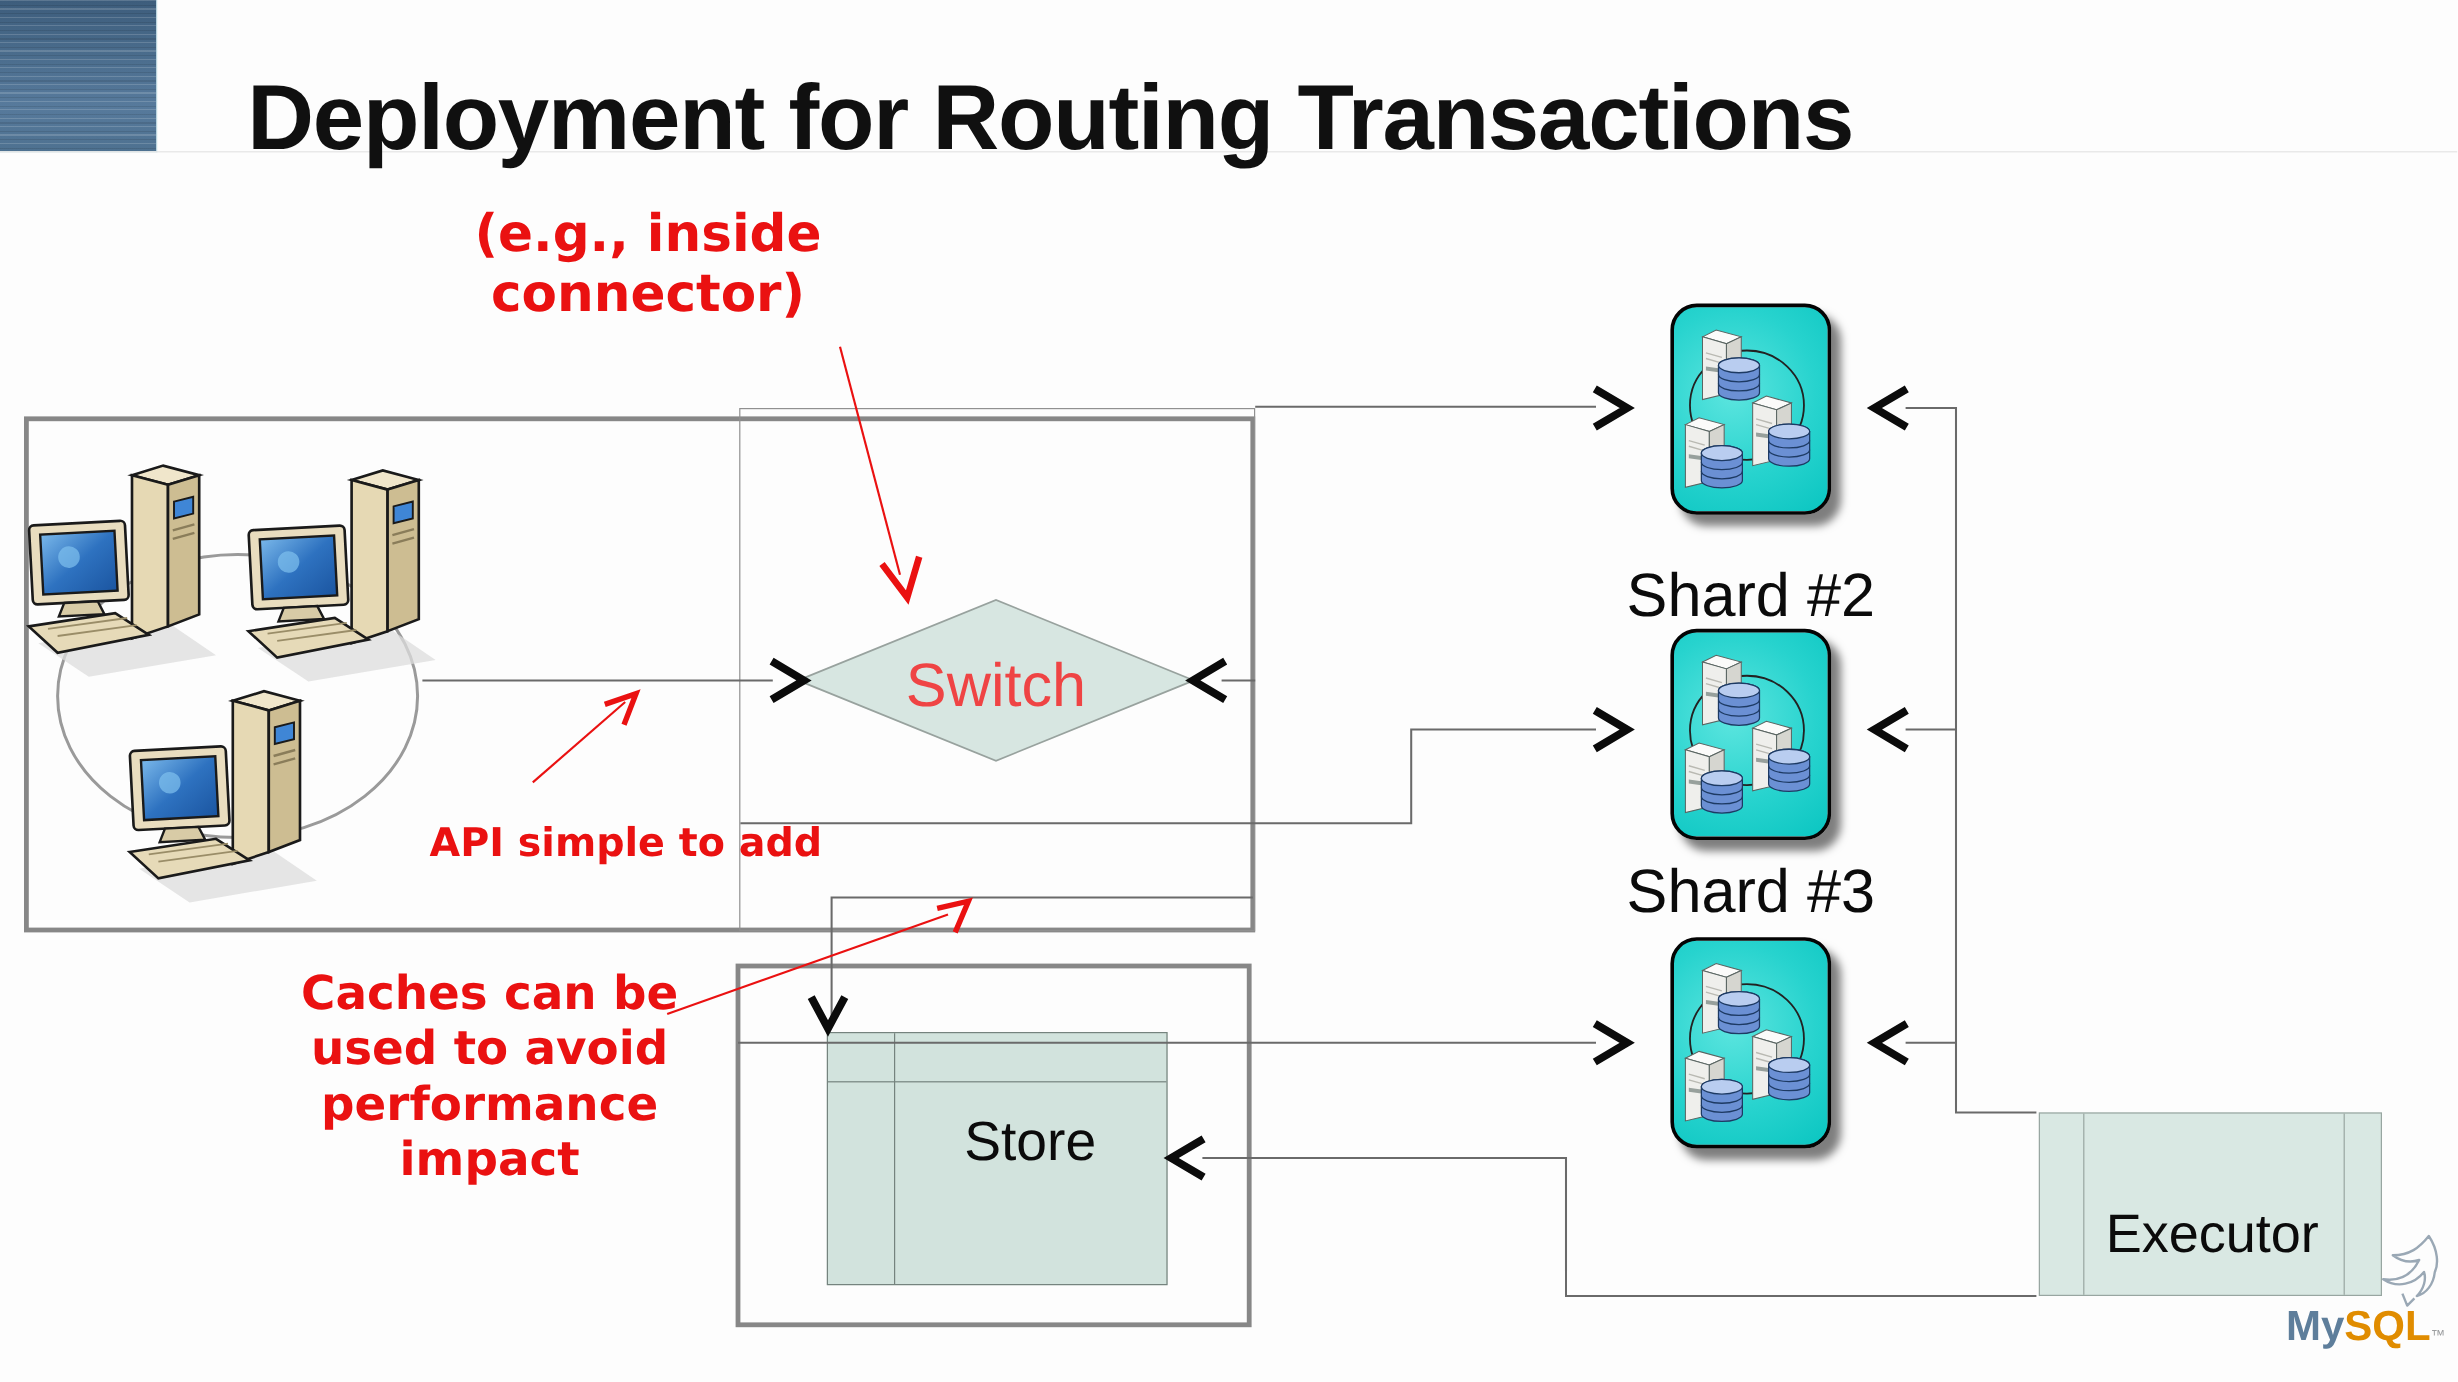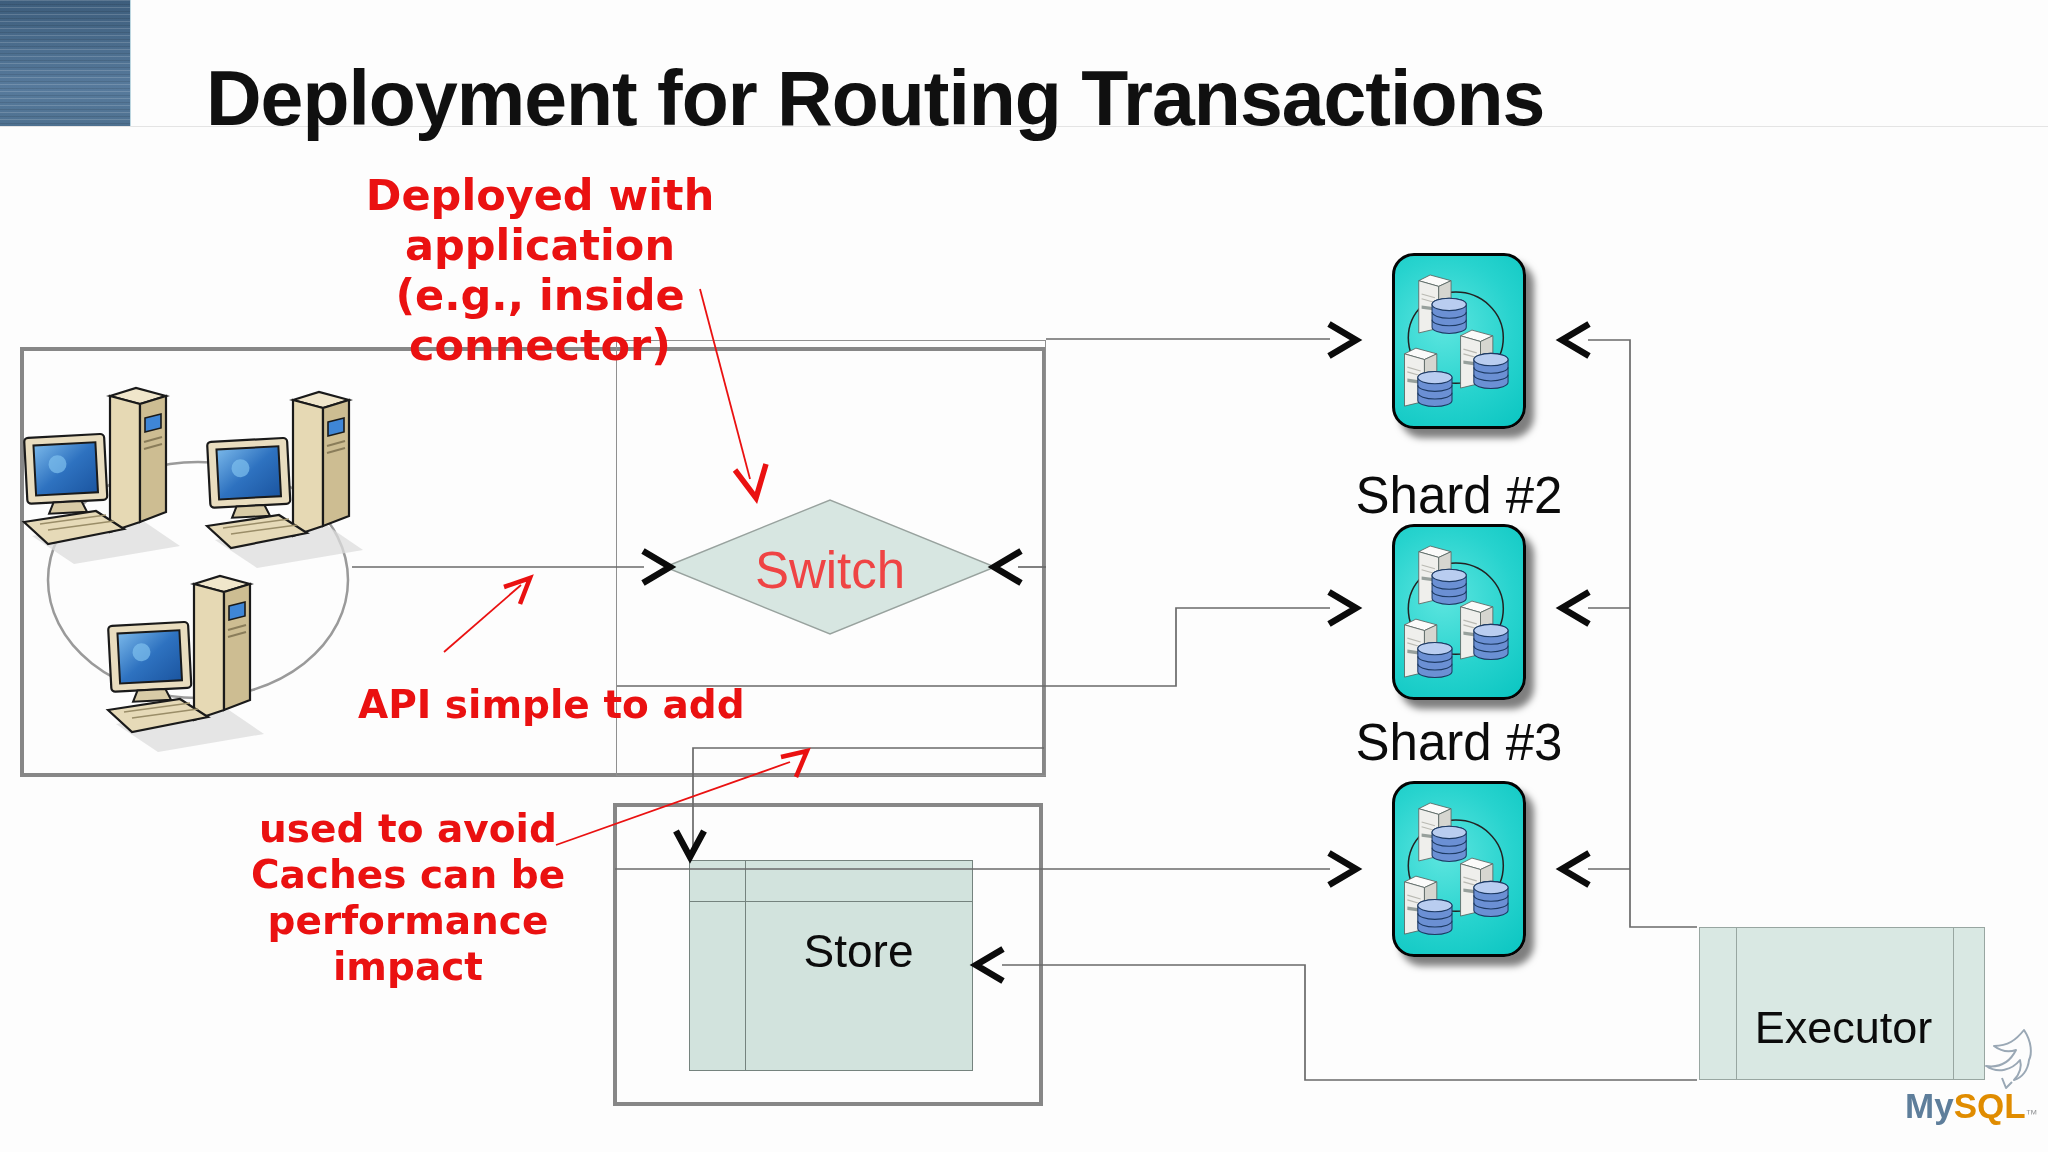--- a/index.html
+++ b/index.html
@@ -13,21 +13,21 @@
       linear-gradient(180deg,#3d5d7c 0%,#4a6c8c 35%,#577a9c 70%,#4e7190 100%);
     border-right:1px solid #bcd6e0;border-bottom:1px solid #cfe4ec;}
   .header-rule{position:absolute;left:0;top:126px;width:2048px;height:1px;background:#e4e4e4;}
   .title{position:absolute;left:206px;top:52px;margin:0;font-size:77px;line-height:92px;
          font-weight:bold;letter-spacing:-1px;color:#101010;white-space:nowrap;}
 
   
   .ann{position:absolute;color:#ea1111;font-family:cursive,"DejaVu Sans",sans-serif;
        font-weight:bold;text-align:center;z-index:6;}
   .ann-deployed{left:258px;top:170px;width:564px;font-size:43px;line-height:50px;}
-  .ann-api{left:358px;top:682px;font-size:39px;white-space:nowrap;text-align:center;}
+  .ann-api{left:358px;top:682px;font-size:33px;white-space:nowrap;text-align:center;}
   .ann-caches{left:200px;top:806px;width:416px;font-size:39px;line-height:46px;}
 
   
   .gbox{position:absolute;box-sizing:border-box;background:transparent;z-index:2;}
   .outer-box{left:20px;top:347px;width:1026px;height:430px;border:4px solid #878787;}
   .switch-box{left:616px;top:340px;width:430px;height:436px;border:1.5px solid #909090;}
   .state-box{left:613px;top:803px;width:430px;height:303px;border:4px solid #878787;}
 
   .state-table{position:absolute;left:689px;top:860px;width:284px;height:211px;z-index:2;
     background:#d2e3dd;border:1px solid #75837e;box-sizing:border-box;}
@@ -126,27 +126,26 @@
         <use href="#srvdb" x="9" y="95"></use>
       </g>
     </defs>
   </svg>
 
   <div class="corner-art"></div>
   <div class="header-rule"></div>
   <h1 class="title">Deployment for Routing Transactions</h1>
 
   <div class="ann ann-deployed">
-    <div>Deployed with application</div>
     <div>(e.g., inside connector)</div>
   </div>
   <div class="ann ann-api">API simple to add</div>
   <div class="ann ann-caches">
+    <div>Caches can be</div>
     <div>used to avoid</div>
-    <div>Caches can be</div>
     <div>performance impact</div>
   </div>
 
   <div class="gbox outer-box"></div>
   <div class="gbox switch-box"></div>
   <div class="gbox state-box"></div>
 
   <div class="state-table">
     <div class="hline"></div>
     <div class="vline"></div>

